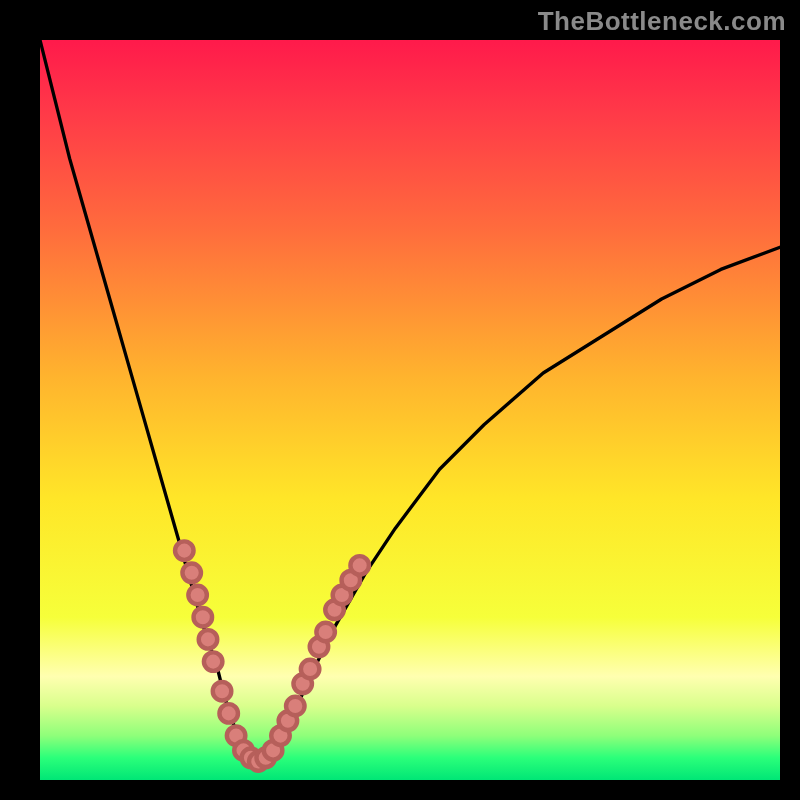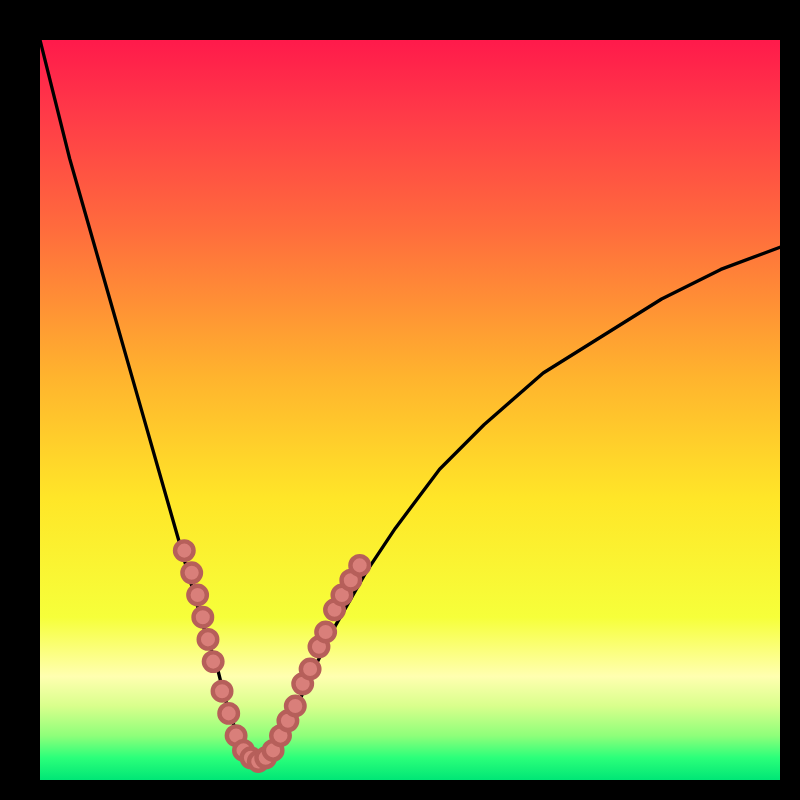--- a/index.html
+++ b/index.html
@@ -55,20 +55,21 @@
   .dot {
     fill: #d97f7a;
     stroke: #b65f5a;
     stroke-width: 0.6;
   }
 </style>
 </head>
 <body>
 
 <div class="frame">
+  <div class="watermark">TheBottleneck.com</div>
   <div class="plot-area">
     <svg class="gradient" viewBox="0 0 100 100" preserveAspectRatio="none">
       <defs>
         <linearGradient id="bg" x1="0" y1="0" x2="0" y2="1">
             <stop offset="0%" stop-color="#ff1a4b"></stop>
             <stop offset="10%" stop-color="#ff3a48"></stop>
             <stop offset="25%" stop-color="#ff6a3d"></stop>
             <stop offset="45%" stop-color="#ffb22e"></stop>
             <stop offset="62%" stop-color="#ffe628"></stop>
             <stop offset="78%" stop-color="#f6ff3a"></stop>

